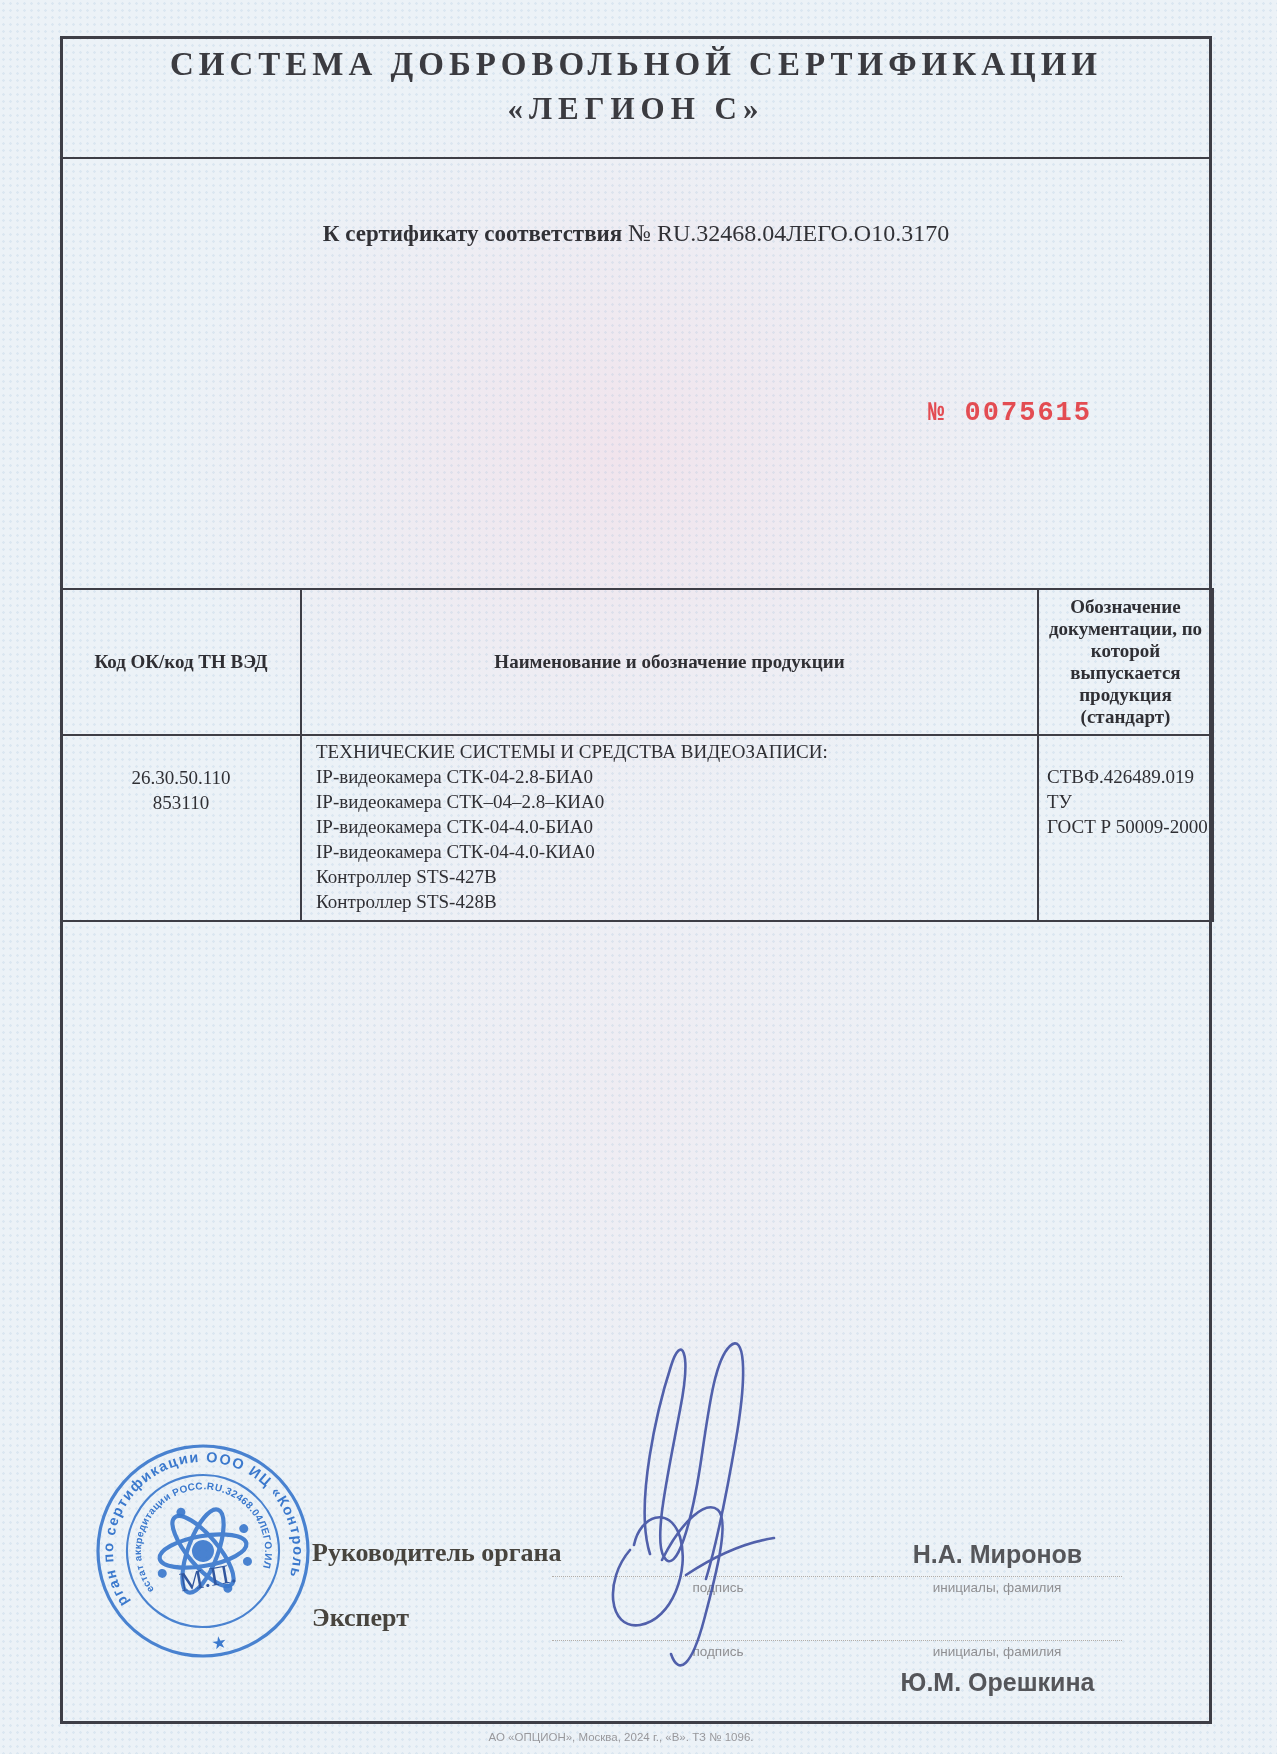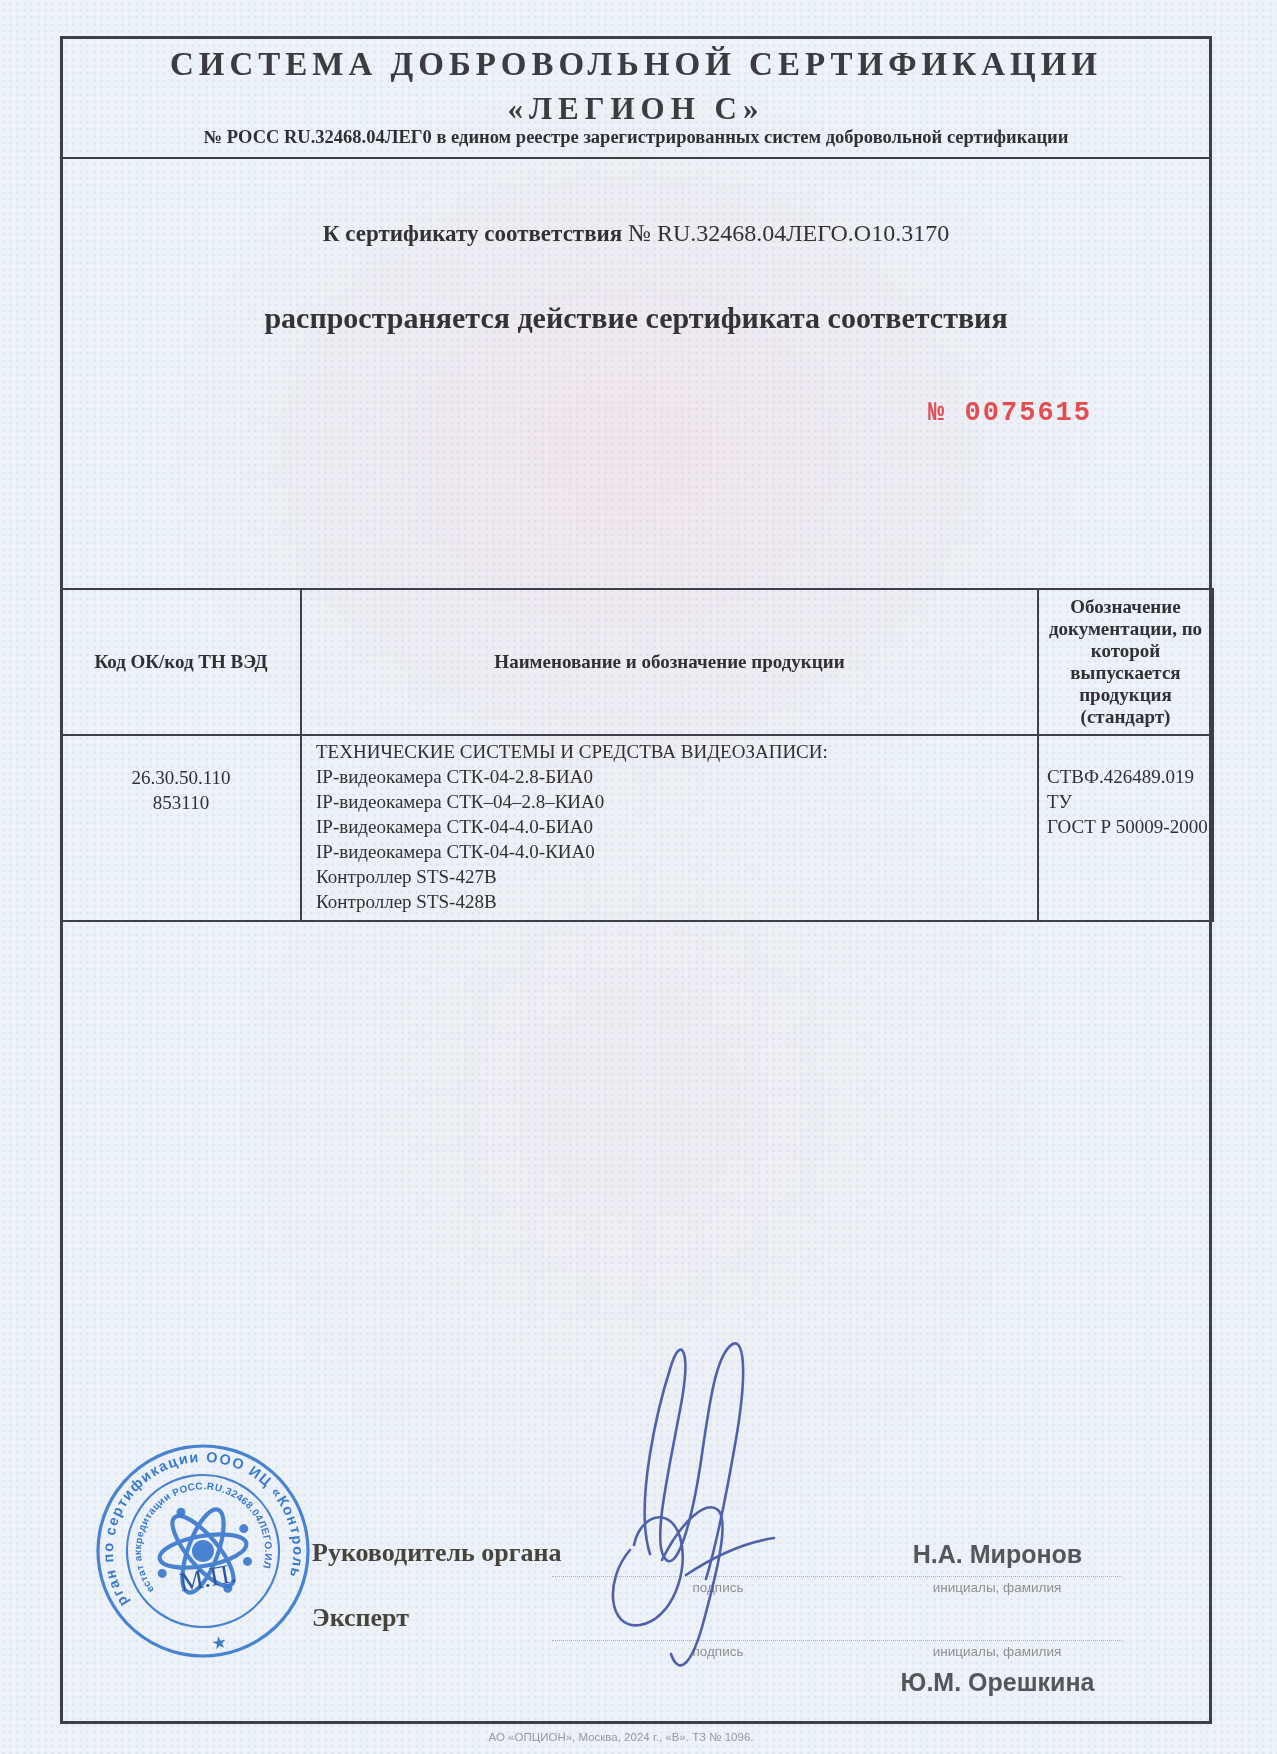--- a/index.html
+++ b/index.html
@@ -60,28 +60,26 @@
 </head>
 <body>
 
 <div class="page">
   <div class="texture"></div>
   <div class="doc-border"></div>
   <div class="hdr-divider"></div>
 
   <div class="cline sys-title">СИСТЕМА ДОБРОВОЛЬНОЙ СЕРТИФИКАЦИИ</div>
   <div class="cline sys-name">«ЛЕГИОН С»</div>
-  <div class="cline registry">№ РОСС RU.32468.04ЛЕГ0 в едином реестре зарегистрированных систем добровольной сертификации</div>
 
   <div class="cline subtitle">
     <span class="lbl">К сертификату соответствия</span>
     <span class="num">№ RU.32468.04ЛЕГО.О10.3170</span>
   </div>
   <div class="cline heading">
-    <div>распространяется действие сертификата соответствия</div>
   </div>
   <div class="blank-no">№ 0075615</div>
 
   <table class="products">
     <colgroup>
         <col class="col1">
         <col class="col2">
         <col class="col3">
       </colgroup>
     <tbody>

